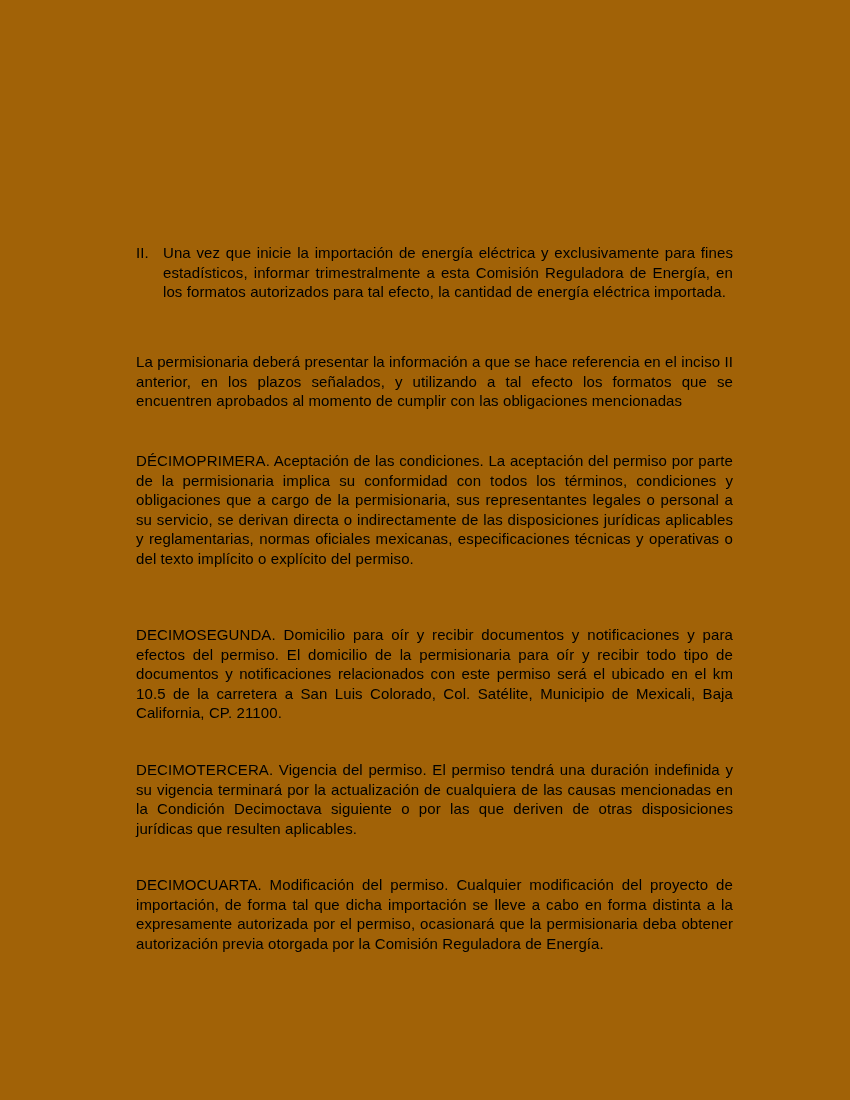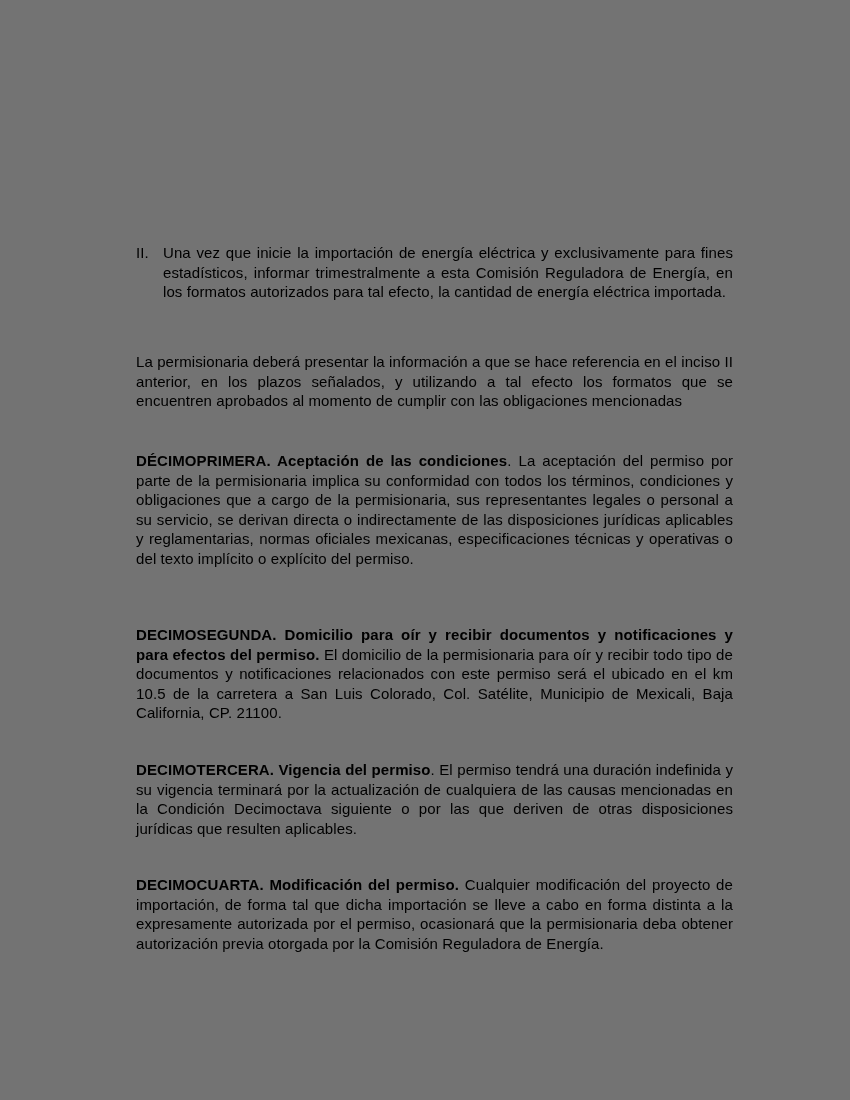--- a/index.html
+++ b/index.html
@@ -4,21 +4,21 @@
 <style>
   html, body {
     margin: 0;
     padding: 0;
     background: #ffffff;
   }
   .page {
     position: relative;
     width: 850px;
     height: 1100px;
-    background: #737373;
+    background: #a16207;
     font-family: "Liberation Sans", sans-serif;
     color: #000000;
     overflow: hidden;
   }
   .para {
     position: absolute;
     left: 136px;
     width: 597px;
     font-size: 15px;
     line-height: 19.5px;
@@ -29,21 +29,21 @@
   .hang {
     box-sizing: border-box;
     padding-left: 27px;
   }
   .marker {
     position: absolute;
     left: 0;
     top: 0;
   }
   .b {
-    font-weight: bold;
+    font-weight: normal;
   }
   .footer {
     position: absolute;
     left: 136px;
     top: 991px;
     width: 597px;
     font-size: 13px;
     line-height: 16px;
     display: flex;
     justify-content: space-between;

